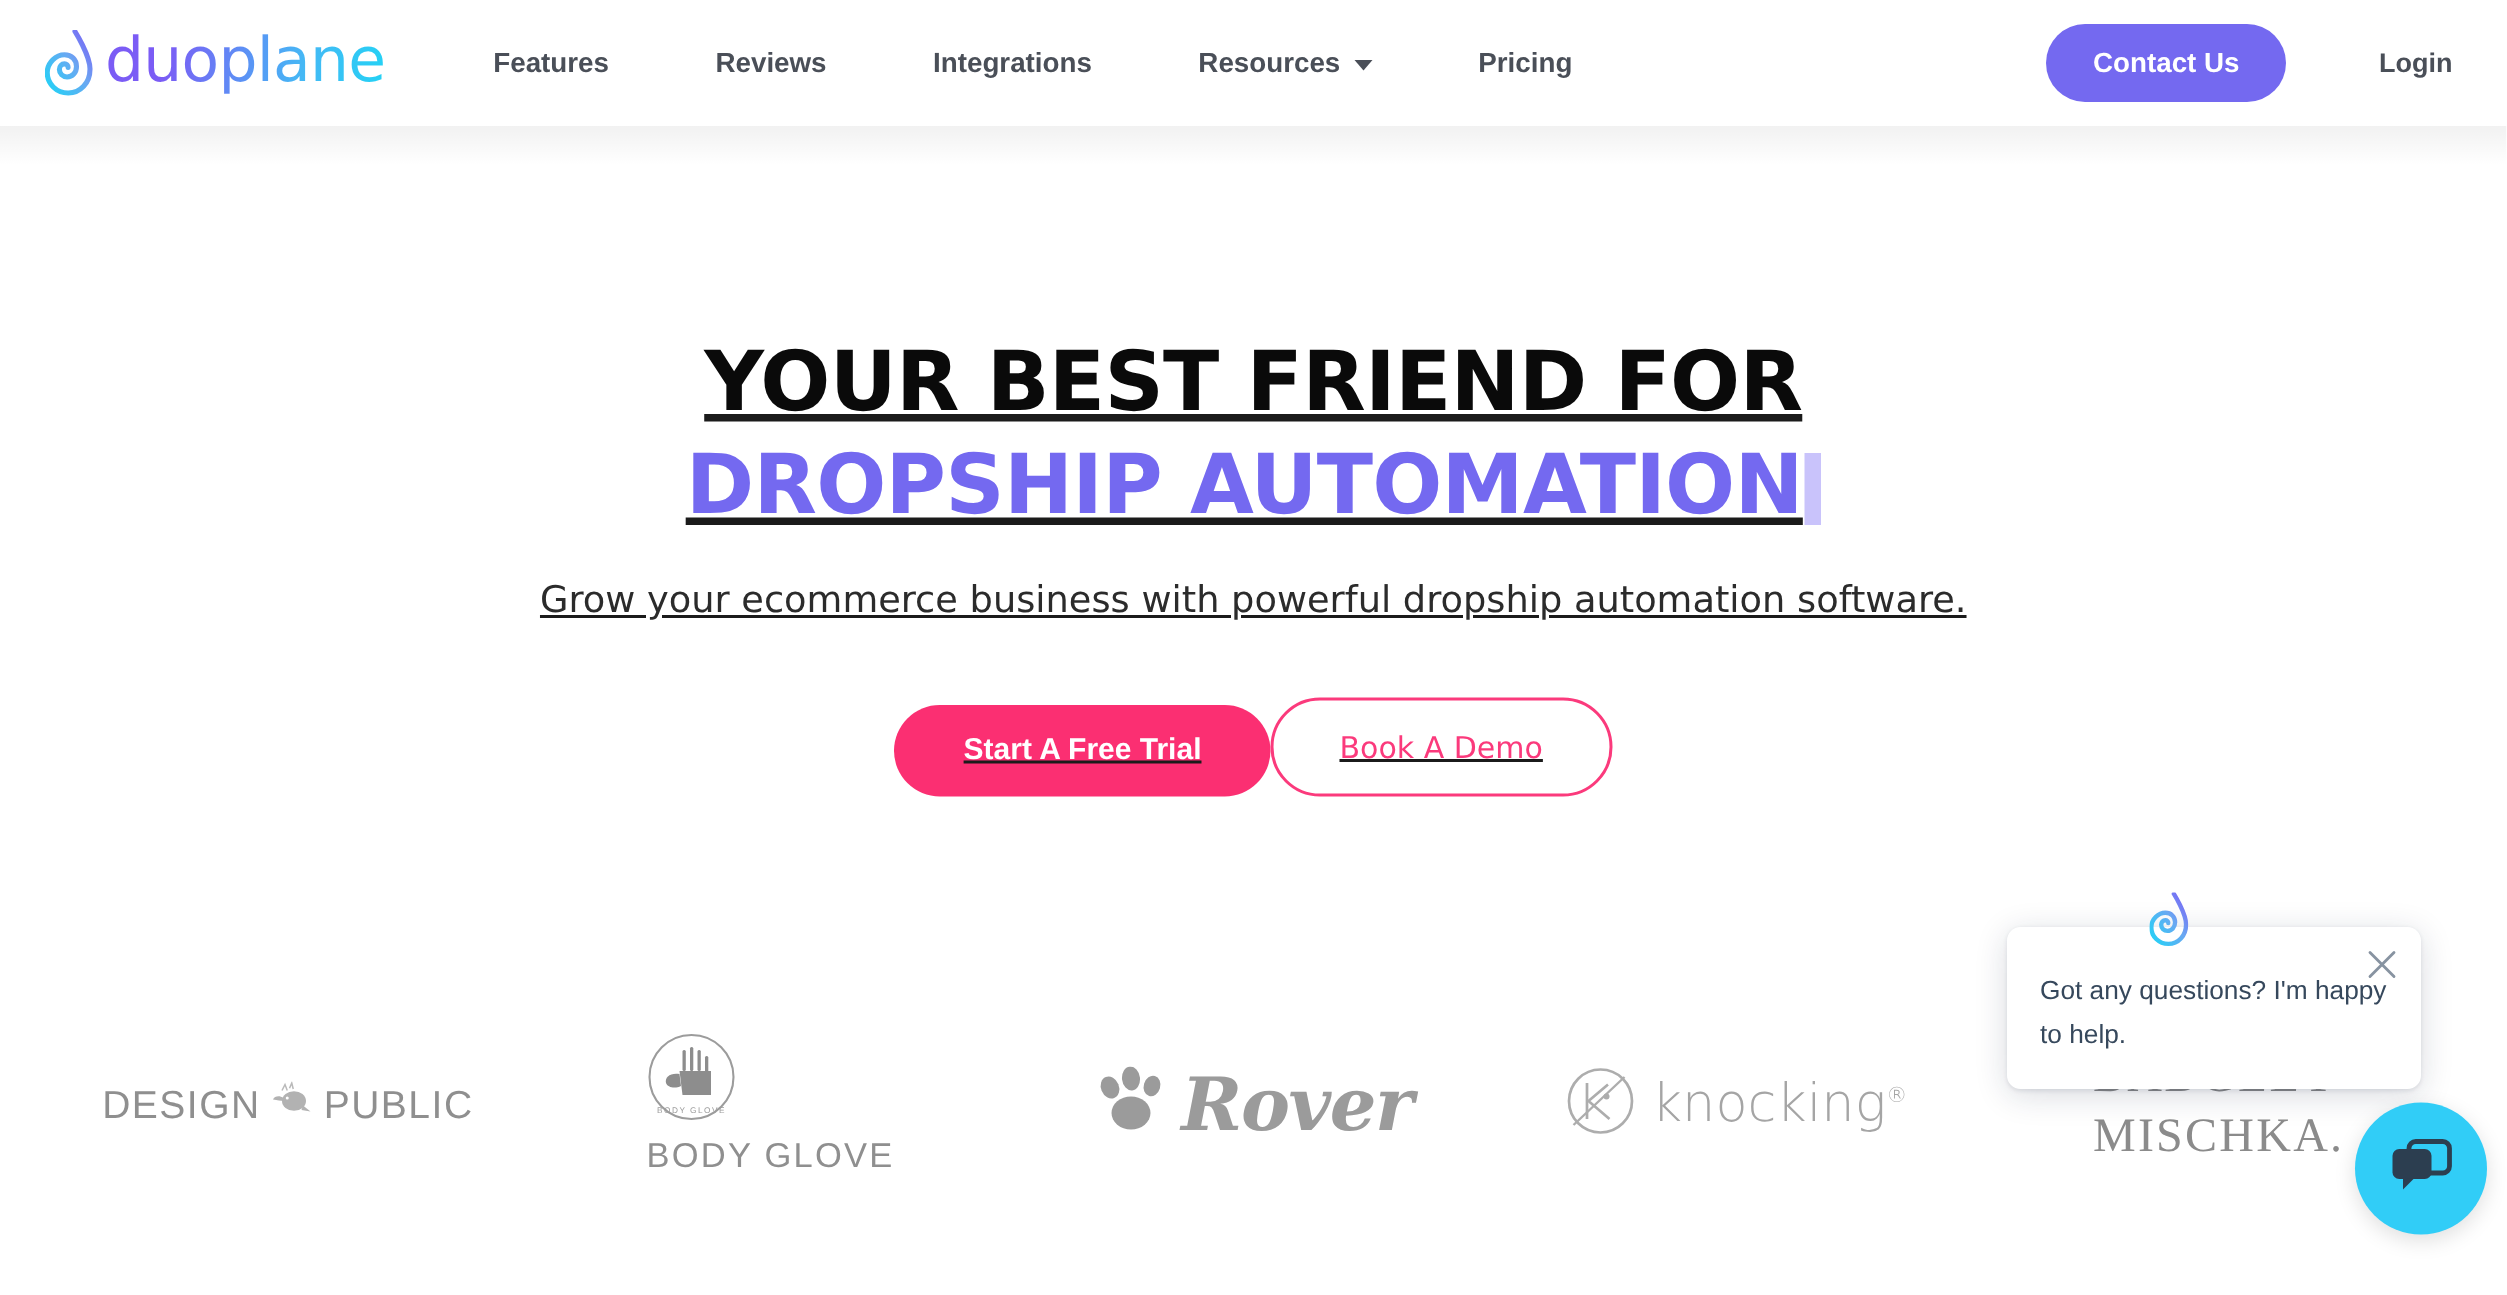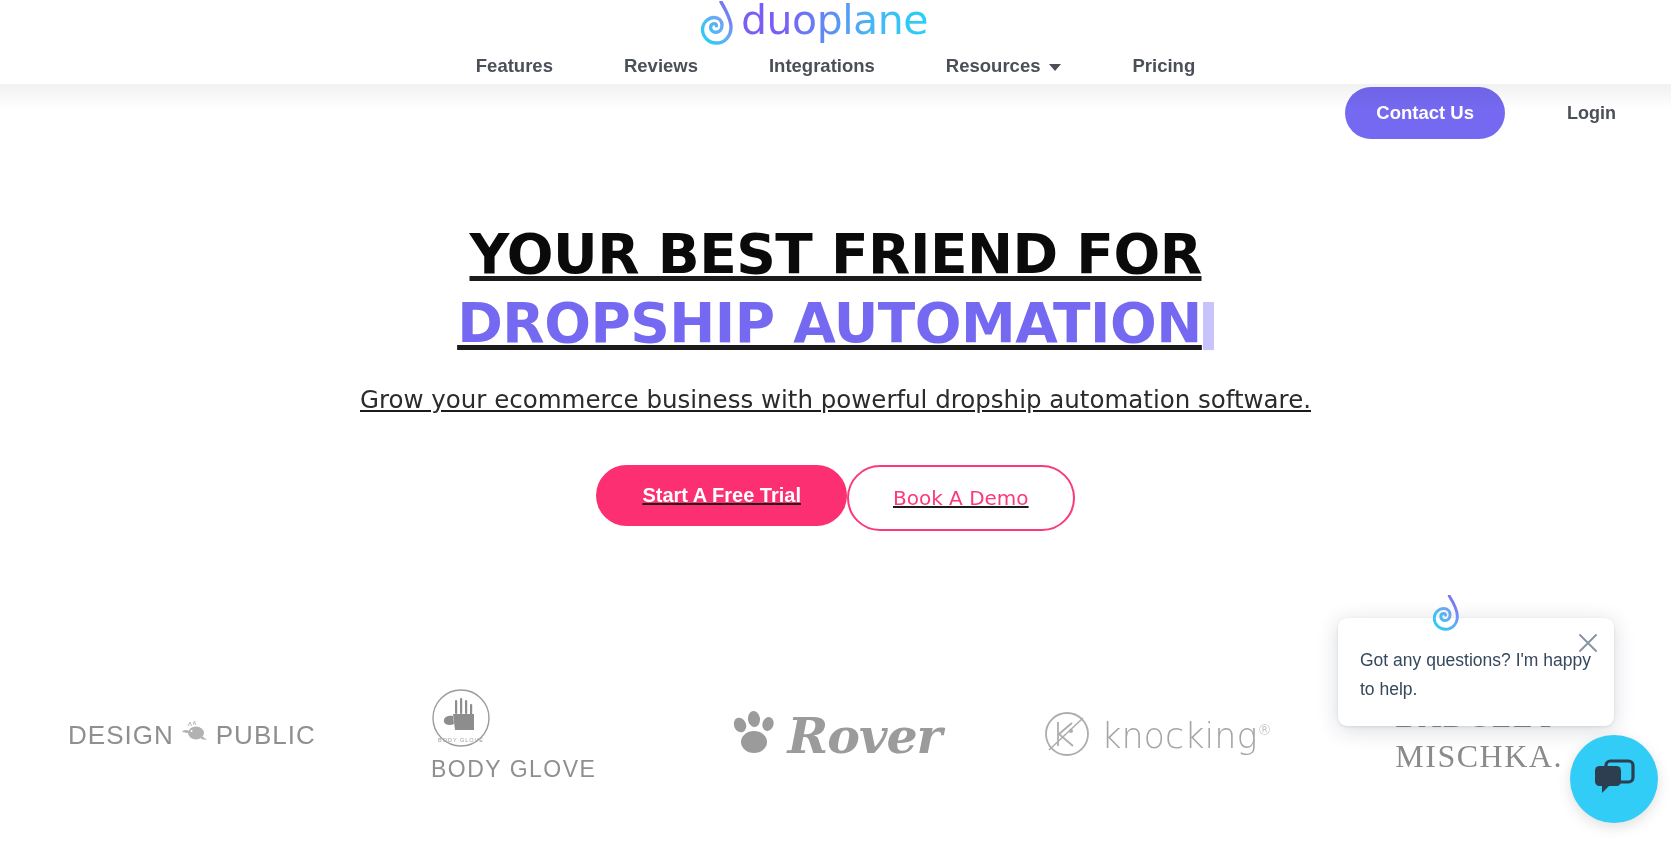--- a/index.html
+++ b/index.html
@@ -12,21 +12,20 @@
   }
 
   
   .site-header{
     position:relative;
     height:84px;
     background:#ffffff;
     display:flex;
     align-items:center;
     z-index:30;
-    flex-direction:column;
   }
   .site-header:after{
     content:"";
     position:absolute;
     left:0; right:0; top:84px;
     height:26px;
     background:linear-gradient(to bottom, rgba(0,0,0,.055), rgba(0,0,0,0));
     pointer-events:none;
   }
 
@@ -77,21 +76,21 @@
     border-right:6px solid transparent;
     border-top:7px solid #4a4f58;
     display:inline-block;
     margin-top:3px;
   }
 
   .header-actions{
     display:flex;
     align-items:center;
     margin-left:auto;
-    margin-right:55px;
+    margin-right:36px;
     gap:0;
   }
   .btn-contact{
     background:#7469f0;
     color:#fff;
     font-size:18.5px;
     font-weight:700;
     border:none;
     border-radius:999px;
     padding:15px 31px;
@@ -142,21 +141,21 @@
     font-size:24.5px;
     line-height:1.4;
     color:#2b2b2b;
     font-family:"DejaVu Sans", sans-serif;
     font-weight:400;
   }
   .hero-ctas{
     margin-top:48px;
     display:flex;
     justify-content:center;
-    align-items:flex-start;
+    align-items:flex-end;
   }
   .btn-trial{
     background:#fb2f72;
     color:#ffffff;
     font-size:20px;
     font-weight:700;
     border:none;
     border-radius:999px;
     padding:19px 46px;
     cursor:pointer;

